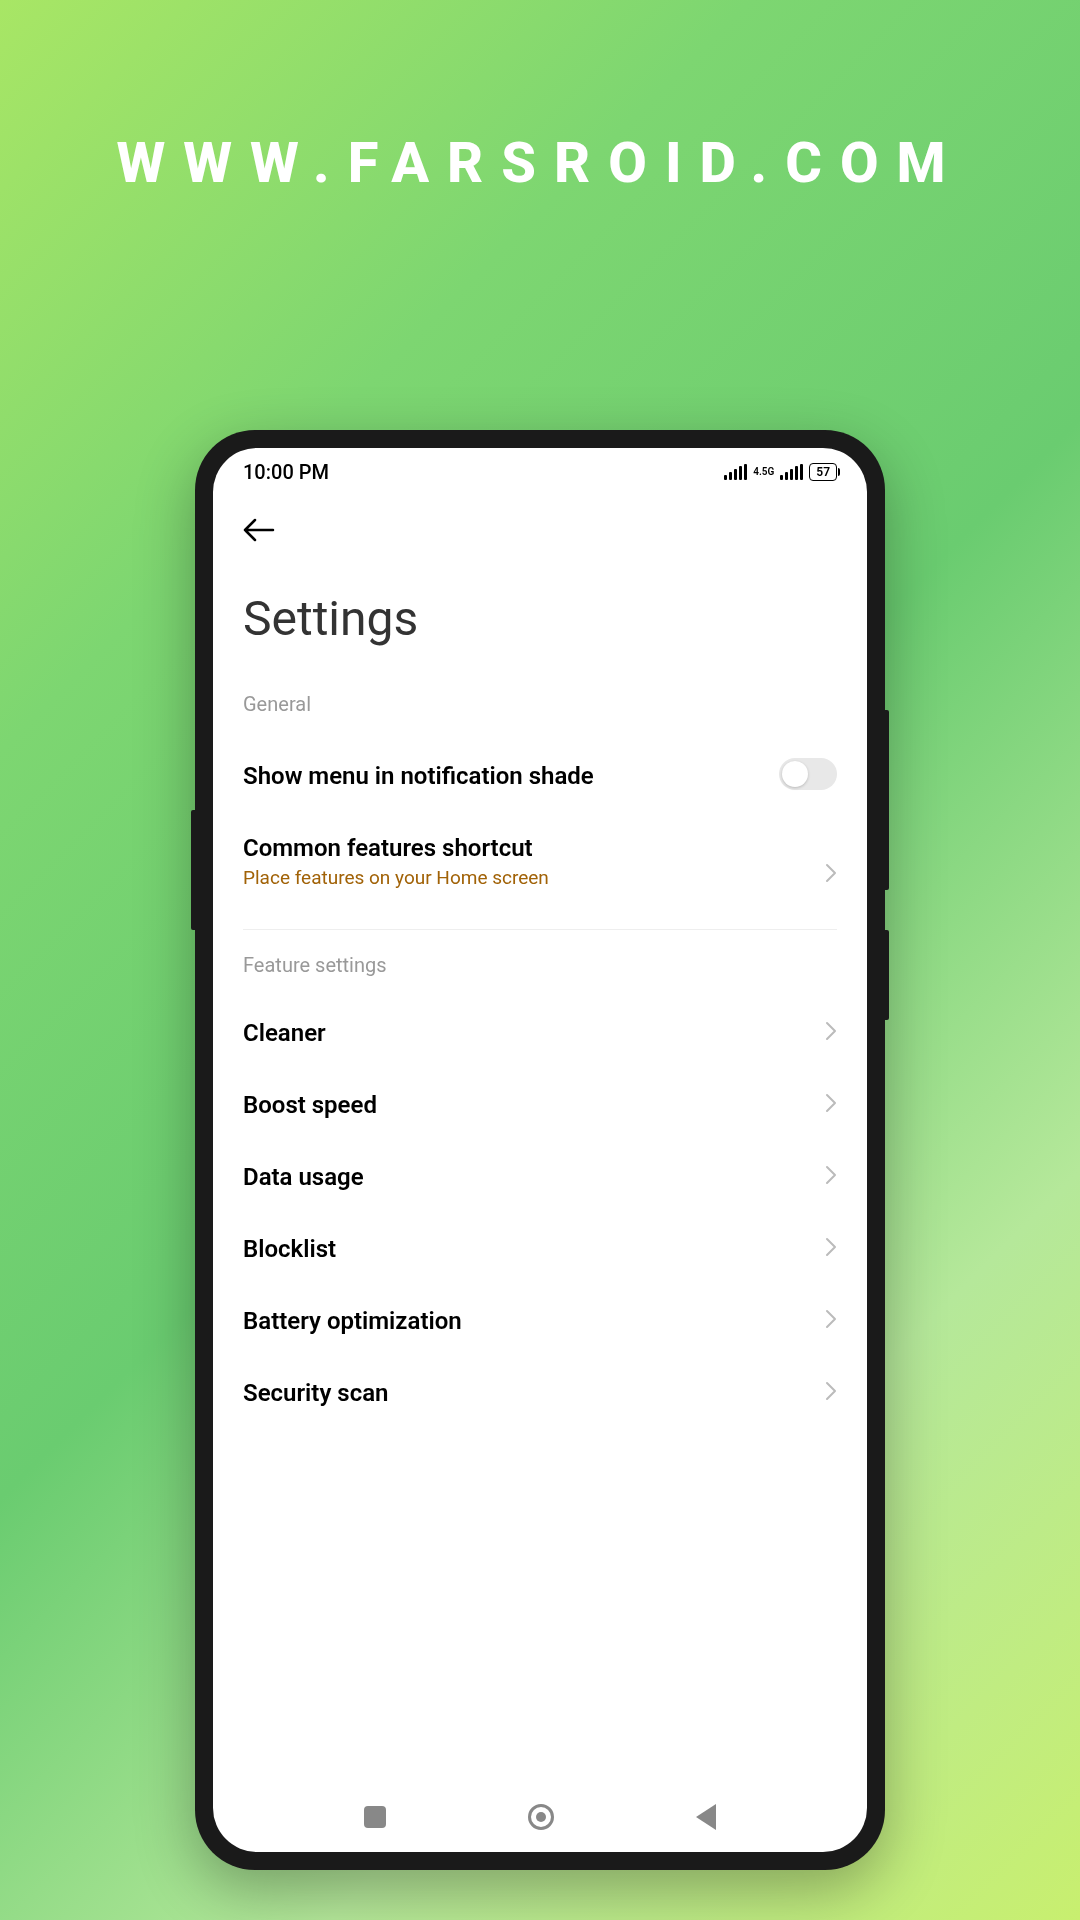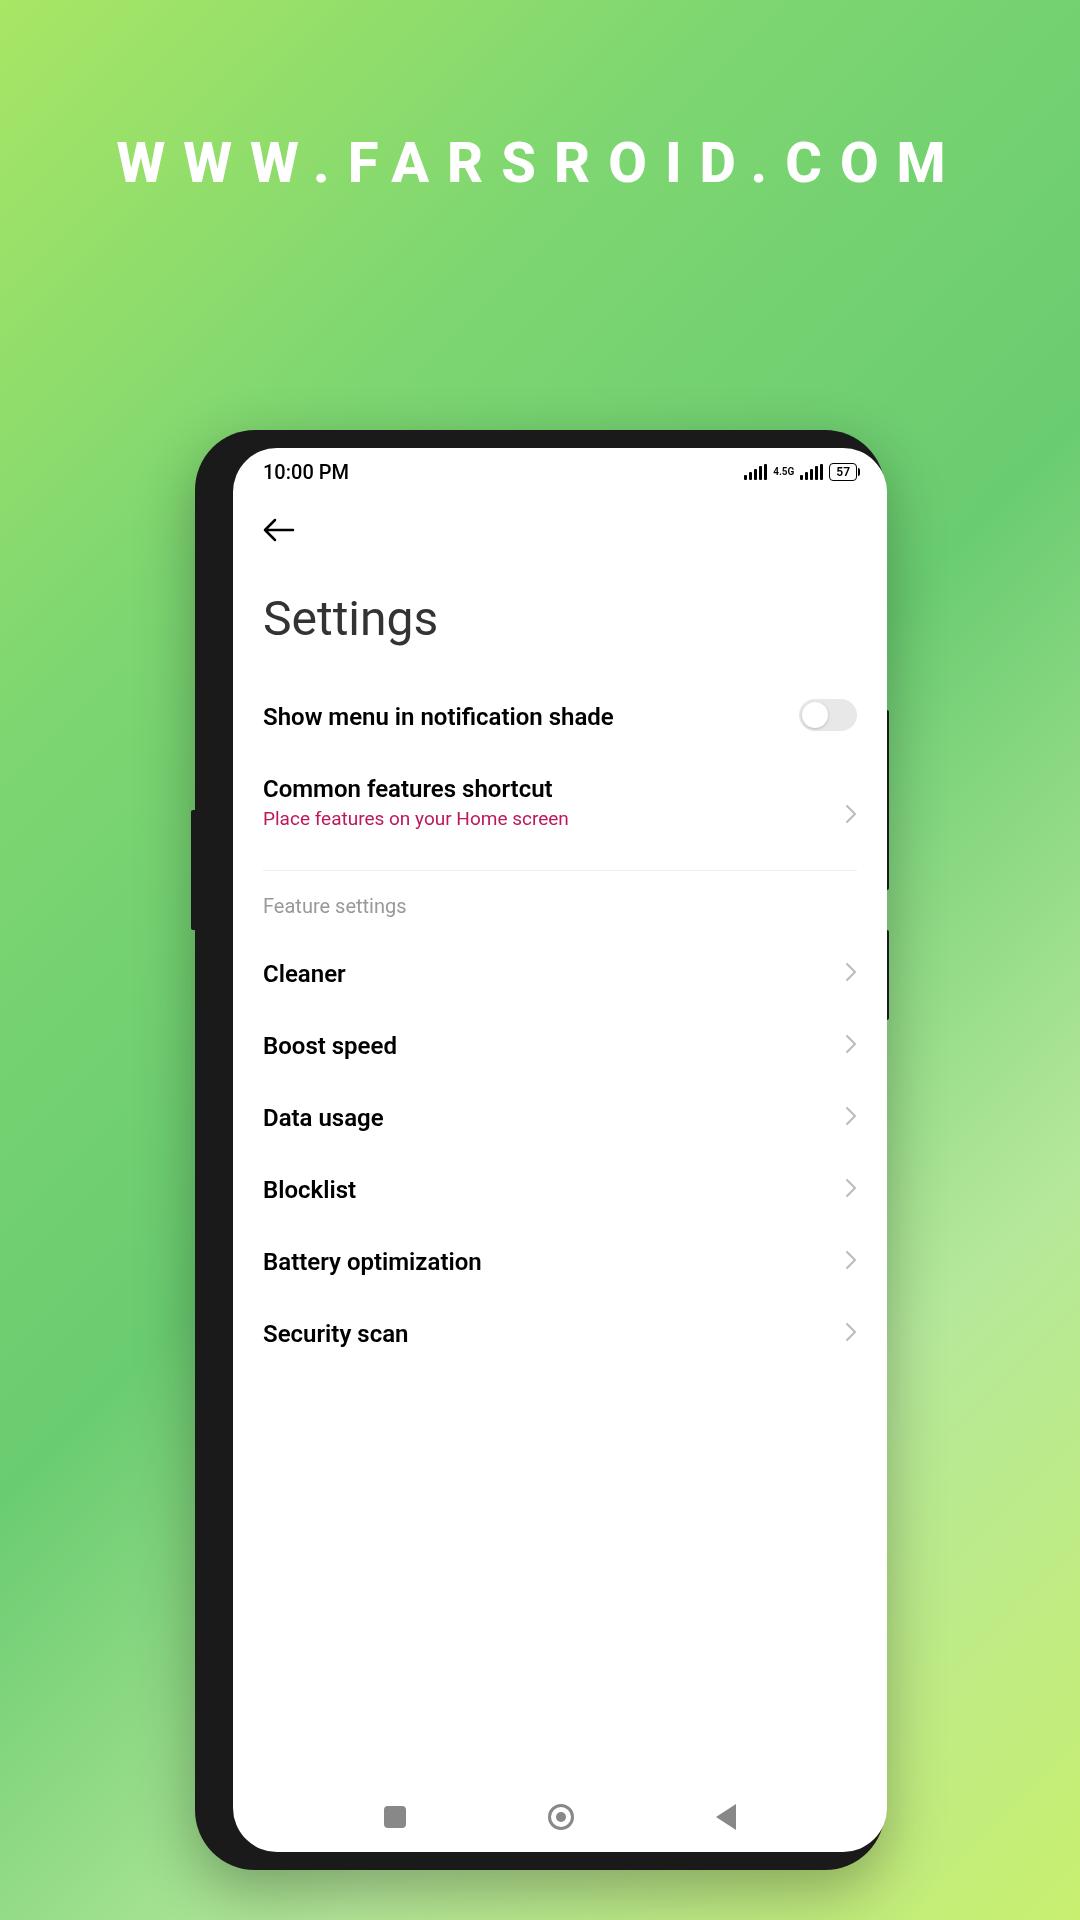--- a/index.html
+++ b/index.html
@@ -61,21 +61,20 @@
       background: #1a1a1a;
       border-radius: 0 2px 2px 0;
     }
     .screen {
       width: 100%;
       height: 100%;
       background: #fff;
       border-radius: 44px;
       overflow: hidden;
       position: relative;
-      margin-left: 20px;
     }
     .status-bar {
       display: flex;
       justify-content: space-between;
       align-items: center;
       padding: 12px 30px 8px;
       font-size: 20px;
       color: #000;
       font-weight: 500;
     }
@@ -154,21 +153,21 @@
     .item-text {
       flex: 1;
     }
     .item-title {
       font-size: 24px;
       font-weight: 600;
       color: #000;
     }
     .item-subtitle {
       font-size: 19px;
-      color: #be185d;
+      color: #a16207;
       margin-top: 4px;
     }
     .chevron {
       color: #bbb;
       font-size: 24px;
     }
     .toggle {
       width: 58px;
       height: 32px;
       background: #e8e8e8;
@@ -277,20 +276,21 @@
         <svg width="32" height="24" viewBox="0 0 32 24">
             <path d="M12 2 L2 12 L12 22 M2 12 L30 12" stroke="#000" stroke-width="2.5" fill="none" stroke-linecap="round" stroke-linejoin="round"></path>
           </svg>
       </span>
     </div>
 
     <div class="page-title">Settings</div>
 
     <div class="content">
 
+      <div class="section-label">General</div>
 
       <div class="list-item">
         <div class="item-text">
           <div class="item-title">Show menu in notification shade</div>
         </div>
         <div class="toggle">
           <div class="toggle-knob"></div>
         </div>
       </div>
 

